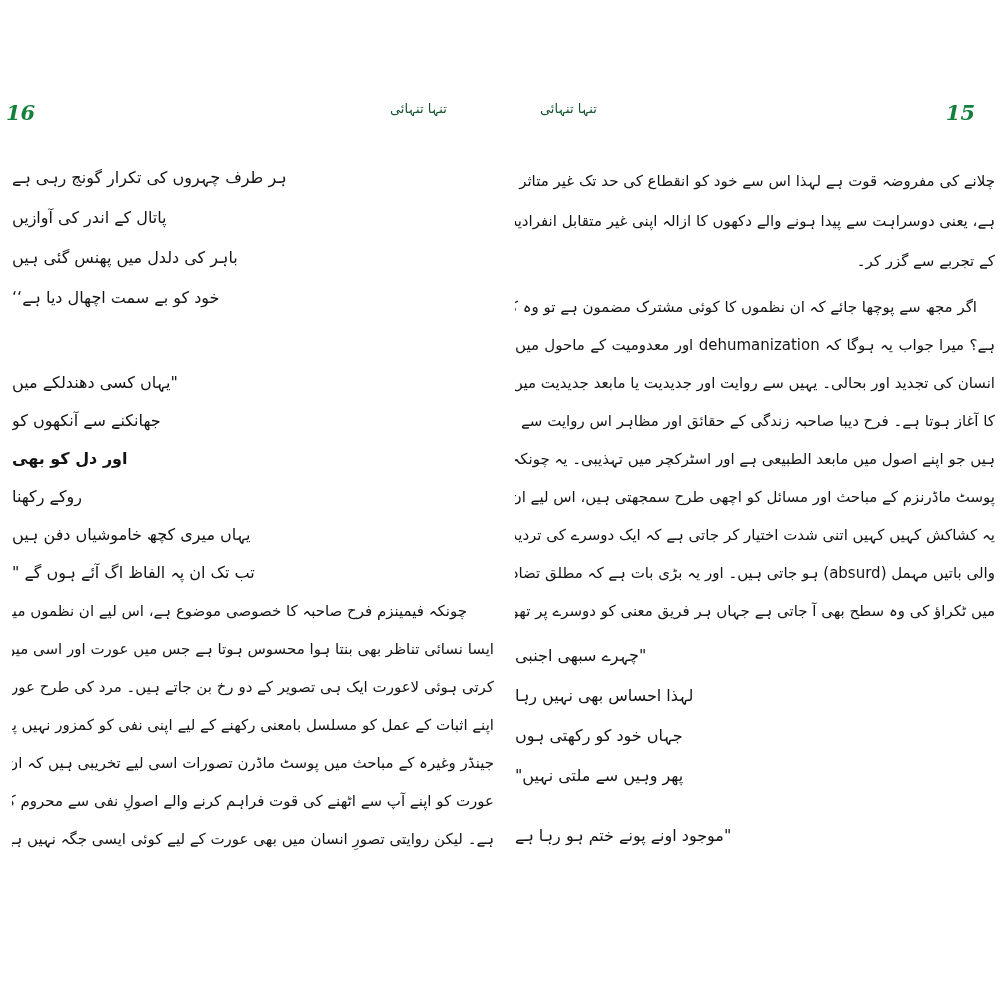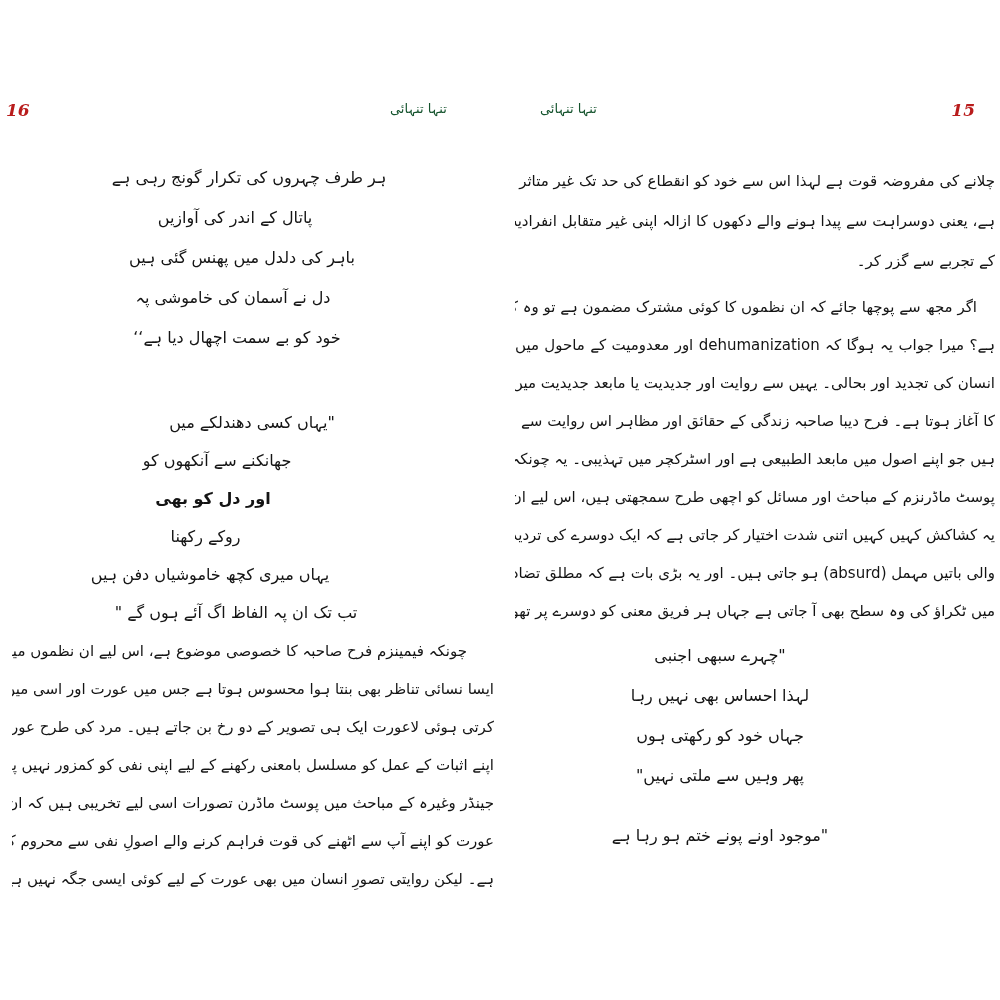--- a/index.html
+++ b/index.html
@@ -10,42 +10,42 @@
     font-family: "DejaVu Sans", sans-serif;
     position: relative;
     overflow: hidden;
   }
 
   
   .page-number {
     position: absolute; top: 100px;
     font-family: "DejaVu Serif", serif;
     font-style: italic; font-weight: bold;
-    font-size: 17px; color: #b91c1c;
+    font-size: 21px; color: #15803d;
   }
   #pn-left  { left: 6px; }
   #pn-right { right: 25px; }
   .running-title {
     position: absolute; top: 101px;
     direction: rtl; unicode-bidi: isolate;
     font-size: 13px; color: #14532d;
     white-space: nowrap;
   }
   #rt-left  { left: 390px; }
   #rt-right { left: 540px; }
 
   
   .page { position: absolute; direction: rtl; }
   #page-left  { left: 12px;  top: 158px; width: 482px; }
   #page-right { left: 515px; top: 161px; width: 480px; }
 
   
   .verse-line {
     white-space: nowrap;
-    text-align: center;
+    text-align: left;
     font-size: 16px;
     line-height: 40px;
     height: 40px;
     overflow: hidden;
   }
 
   
   .para-line {
     font-size: 15px;
     line-height: 38px;
@@ -102,21 +102,20 @@
 
   <div id="rt-right" class="running-title">تنہا تنہائی</div>
 
   <div id="pn-right" class="page-number">15</div>
 
   <div id="page-left" class="page" dir="rtl">
     <div id="lv-a" class="verse-block">
         <div class="verse-line">ہر طرف چہروں کی تکرار گونج رہی ہے</div>
         <div class="verse-line">پاتال کے اندر کی آوازیں</div>
         <div class="verse-line">باہر کی دلدل میں پھنس گئی ہیں</div>
-        <div class="verse-line">دل نے آسمان کی خاموشی پہ</div>
         <div class="verse-line">خود کو بے سمت اچھال دیا ہے‘‘</div>
       </div>
     <div id="lv-b" class="verse-block">
         <div class="verse-line">"یہاں کسی دھندلکے میں</div>
         <div class="verse-line">جھانکنے سے آنکھوں کو</div>
         <div class="verse-line">اور دل کو بھی</div>
         <div class="verse-line">روکے رکھنا</div>
         <div class="verse-line">یہاں میری کچھ خاموشیاں دفن ہیں</div>
         <div class="verse-line">تب تک ان پہ الفاظ اگ آئے ہوں گے "</div>
       </div>

